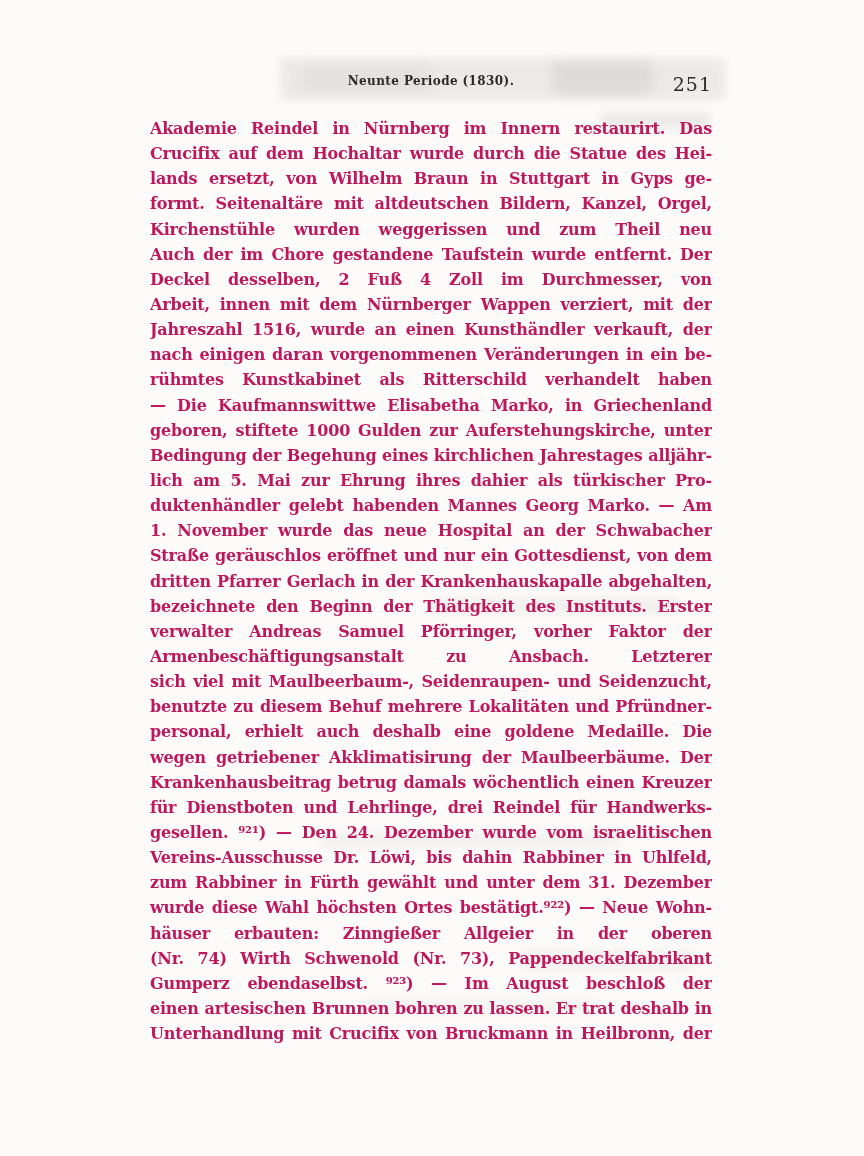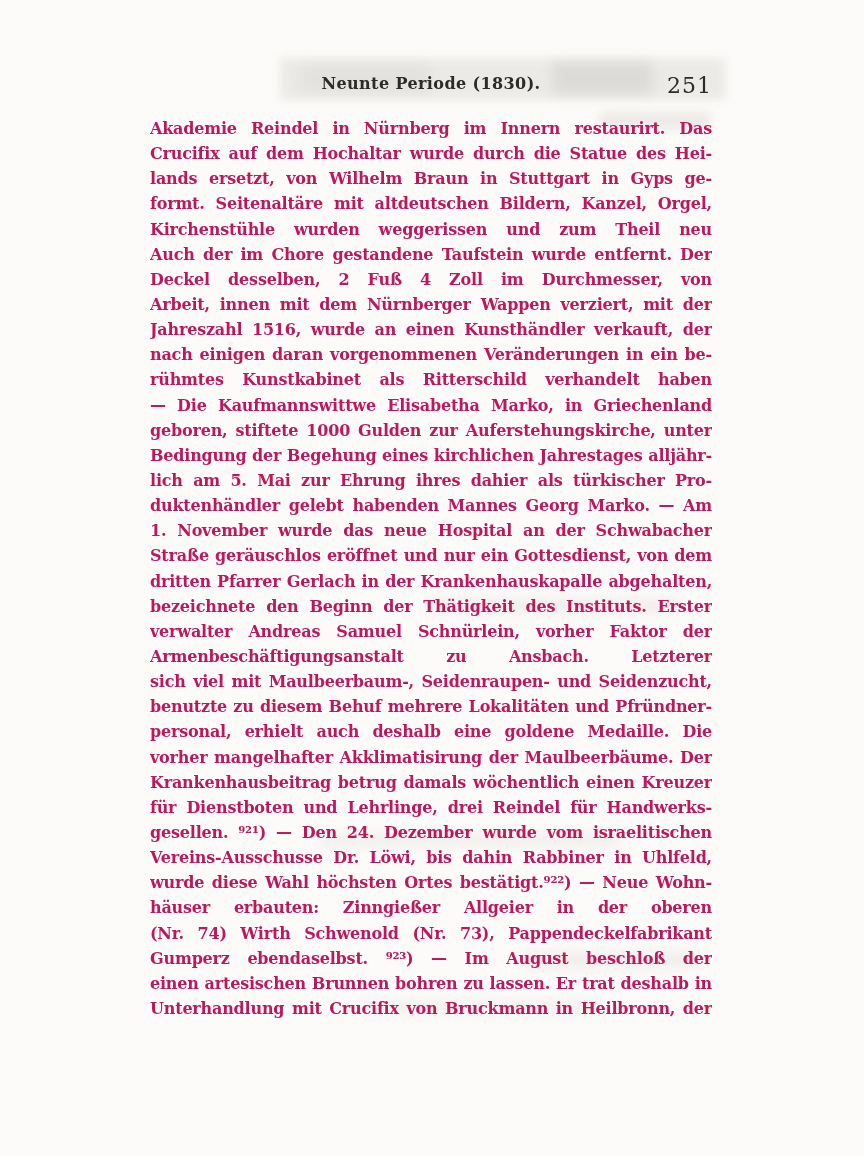--- a/index.html
+++ b/index.html
@@ -23,27 +23,27 @@
   .s2 { left: 430px; top: 598px; width: 250px; height: 16px; opacity: .10; }
   .s3 { left: 320px; top: 832px; width: 300px; height: 16px; opacity: .08; }
   .s4 { left: 520px; top: 952px; width: 180px; height: 16px; opacity: .10; }
   .s5 { left: 360px; top: 1000px; width: 240px; height: 14px; opacity: .08; }
 
   .running-header {
     position: absolute; left: 150px; top: 74px; width: 562px; height: 24px;
   }
   .header-title {
     text-align: center;
-    font-size: 16px; font-weight: 700;
+    font-size: 12px; font-weight: 700;
     letter-spacing: .4px;
     color: #2d2a27;
   }
   .page-number {
     position: absolute; right: 0; top: -1px;
-    font-size: 22px; font-weight: 400;
+    font-size: 19px; font-weight: 400;
     letter-spacing: 1px;
     color: #2d2a27;
   }
 
   .body-text {
     position: absolute; left: 150px; top: 116px; width: 562px;
   }
   .line {
     font-size: 16px;
     font-weight: 700;
@@ -89,30 +89,31 @@
       <div class="line">rühmtes Kunstkabinet als Ritterschild verhandelt haben soll.⁹²⁰)</div>
       <div class="line">— Die Kaufmannswittwe Elisabetha Marko, in Griechenland</div>
       <div class="line">geboren, stiftete 1000 Gulden zur Auferstehungskirche, unter der</div>
       <div class="line">Bedingung der Begehung eines kirchlichen Jahrestages alljähr-</div>
       <div class="line">lich am 5. Mai zur Ehrung ihres dahier als türkischer Pro-</div>
       <div class="line">duktenhändler gelebt habenden Mannes Georg Marko. — Am</div>
       <div class="line">1. November wurde das neue Hospital an der Schwabacher</div>
       <div class="line">Straße geräuschlos eröffnet und nur ein Gottesdienst, von dem</div>
       <div class="line">dritten Pfarrer Gerlach in der Krankenhauskapalle abgehalten,</div>
       <div class="line">bezeichnete den Beginn der Thätigkeit des Instituts. Erster</div>
-      <div class="line">verwalter Andreas Samuel Schnürlein, vorher Faktor der</div>
+      <div class="line">verwalter Andreas Samuel Pförringer, vorher Faktor der</div>
       <div class="line">Armenbeschäftigungsanstalt zu Ansbach. Letzterer beschäftigte</div>
       <div class="line">sich viel mit Maulbeerbaum-, Seidenraupen- und Seidenzucht,</div>
       <div class="line">benutzte zu diesem Behuf mehrere Lokalitäten und Pfründner-</div>
       <div class="line">personal, erhielt auch deshalb eine goldene Medaille. Die Unter-</div>
-      <div class="line">vorher mangelhafter Akklimatisirung der Maulbeerbäume. Der</div>
+      <div class="line">wegen getriebener Akklimatisirung der Maulbeerbäume. Der</div>
       <div class="line">Krankenhausbeitrag betrug damals wöchentlich einen Kreuzer</div>
       <div class="line">für Dienstboten und Lehrlinge, drei Reindel für Handwerks-</div>
       <div class="line">gesellen. ⁹²¹) — Den 24. Dezember wurde vom israelitischen</div>
       <div class="line">Vereins-Ausschusse Dr. Löwi, bis dahin Rabbiner in Uhlfeld,</div>
+      <div class="line">zum Rabbiner in Fürth gewählt und unter dem 31. Dezember</div>
       <div class="line">wurde diese Wahl höchsten Ortes bestätigt.⁹²²) — Neue Wohn-</div>
       <div class="line">häuser erbauten: Zinngießer Allgeier in der oberen Königsstraße</div>
       <div class="line">(Nr. 74) Wirth Schwenold (Nr. 73), Pappendeckelfabrikant</div>
       <div class="line">Gumperz ebendaselbst. ⁹²³) — Im August beschloß der Magistrat,</div>
       <div class="line">einen artesischen Brunnen bohren zu lassen. Er trat deshalb in</div>
       <div class="line">Unterhandlung mit Crucifix von Bruckmann in Heilbronn, der</div>
     </div>
 
 </div>
 

